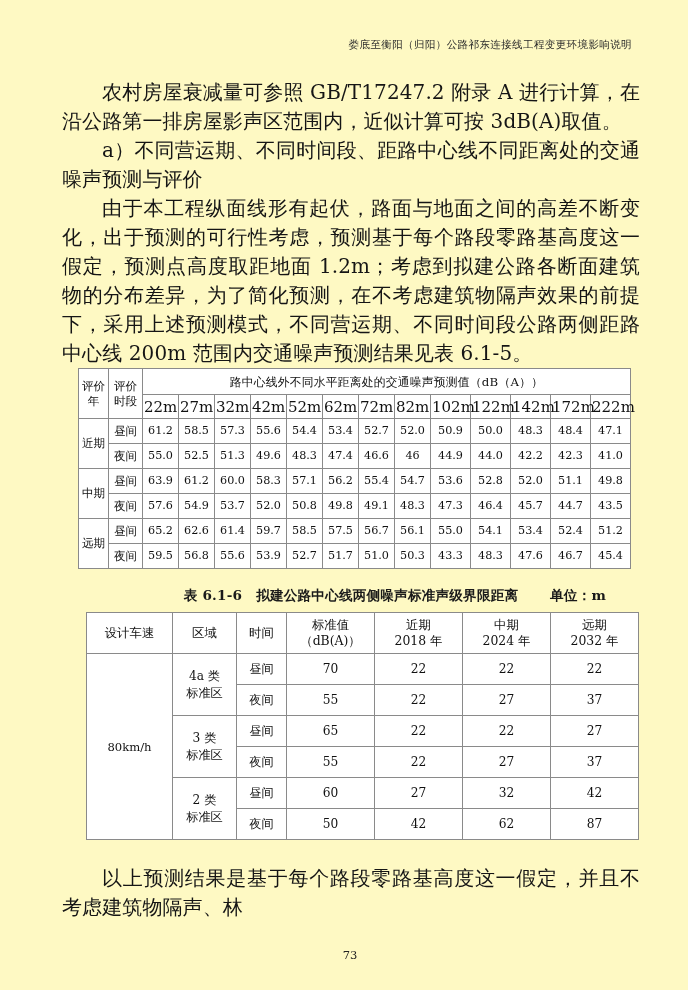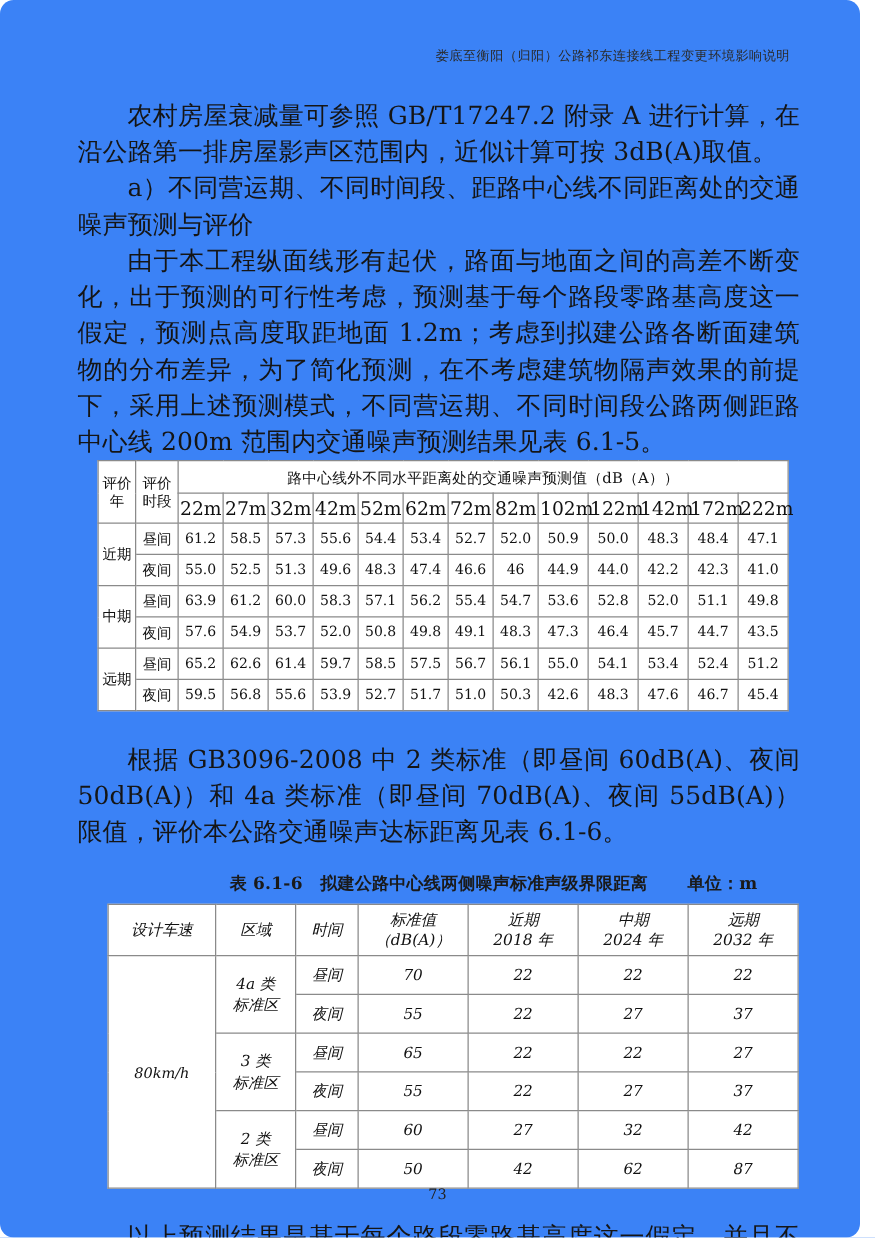--- a/index.html
+++ b/index.html
@@ -14,23 +14,22 @@
     position: relative;
     font-family: "DejaVu Serif", "Liberation Serif", serif;
     color: #1a1a1a;
     overflow: hidden;
   }
   .page {
     position: absolute;
     inset: 0;
     width: 688px;
     height: 990px;
-    background: #3b82f6;
+    background: #fef9c3;
     box-sizing: border-box;
-    border-radius: 11px;
   }
 
   
   .doc-header {
     position: absolute;
     top: 38px;
     left: 0;
     right: 56px;
     text-align: right;
     font-size: 10.5px;
@@ -145,21 +144,20 @@
   #table-noise-distance td.period-cell {
     font-size: 11.6px;
     width: 34px;
   }
   #table-noise-distance td.val { height: 24px; }
 
   
   #table-limit-distance {
     width: 552px;
     margin: 0 auto 0 24px;
-    font-style: italic;
   }
   #table-limit-distance th {
     height: 40px;
     font-size: 12.4px;
     line-height: 16px;
   }
   #table-limit-distance td {
     height: 30px;
     font-size: 12.2px;
     line-height: 16px;
@@ -325,30 +323,29 @@
         <tr>
           <td class="period-cell">夜间</td>
           <td class="val">59.5</td>
           <td class="val">56.8</td>
           <td class="val">55.6</td>
           <td class="val">53.9</td>
           <td class="val">52.7</td>
           <td class="val">51.7</td>
           <td class="val">51.0</td>
           <td class="val">50.3</td>
-          <td class="val">42.6</td>
+          <td class="val">43.3</td>
           <td class="val">48.3</td>
           <td class="val">47.6</td>
           <td class="val">46.7</td>
           <td class="val">45.4</td>
         </tr>
       </tbody>
     </table>
 
-    <p class="body-text blk" style="margin-top:24px">根据 GB3096-2008 中 2 类标准（即昼间 60dB(A)、夜间 50dB(A)）和 4a 类标准（即昼间 70dB(A)、夜间 55dB(A)）限值，评价本公路交通噪声达标距离见表 6.1-6。</p>
 
     <div class="cap-wrap">
       <div class="table-caption">
         <span class="cap-num">表 6.1-6</span><span class="cap-text">拟建公路中心线两侧噪声标准声级界限距离</span><span class="cap-unit">单位：m</span>
       </div>
     </div>
 
     <table class="grid" id="table-limit-distance">
       <colgroup>
         <col style="width:86px">

